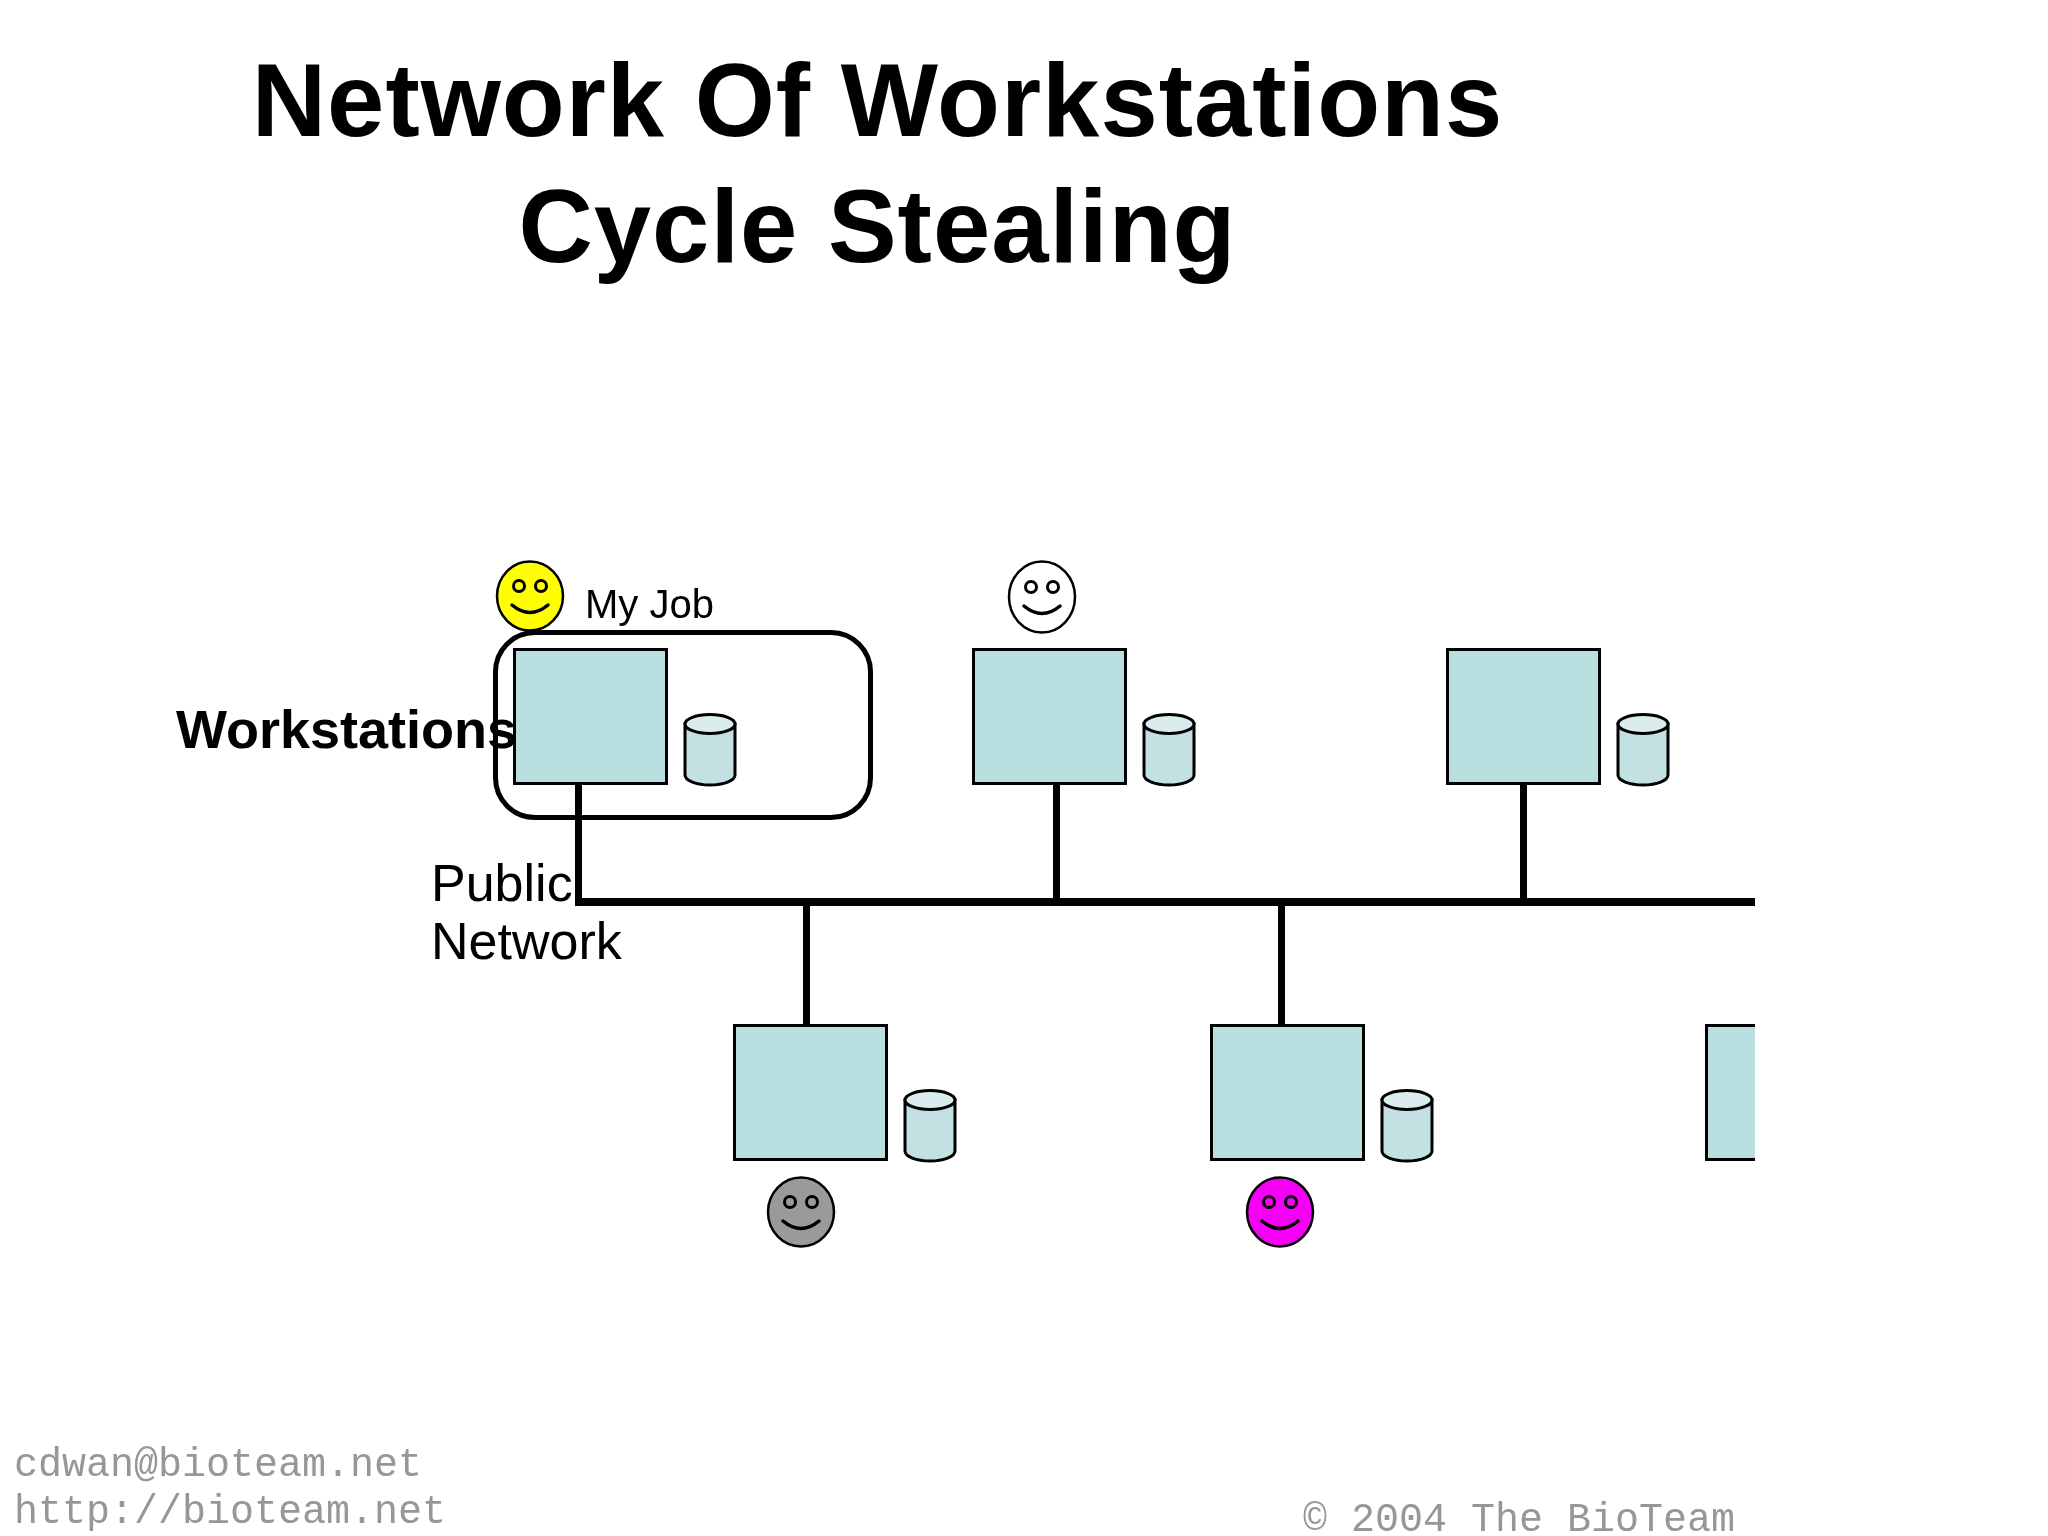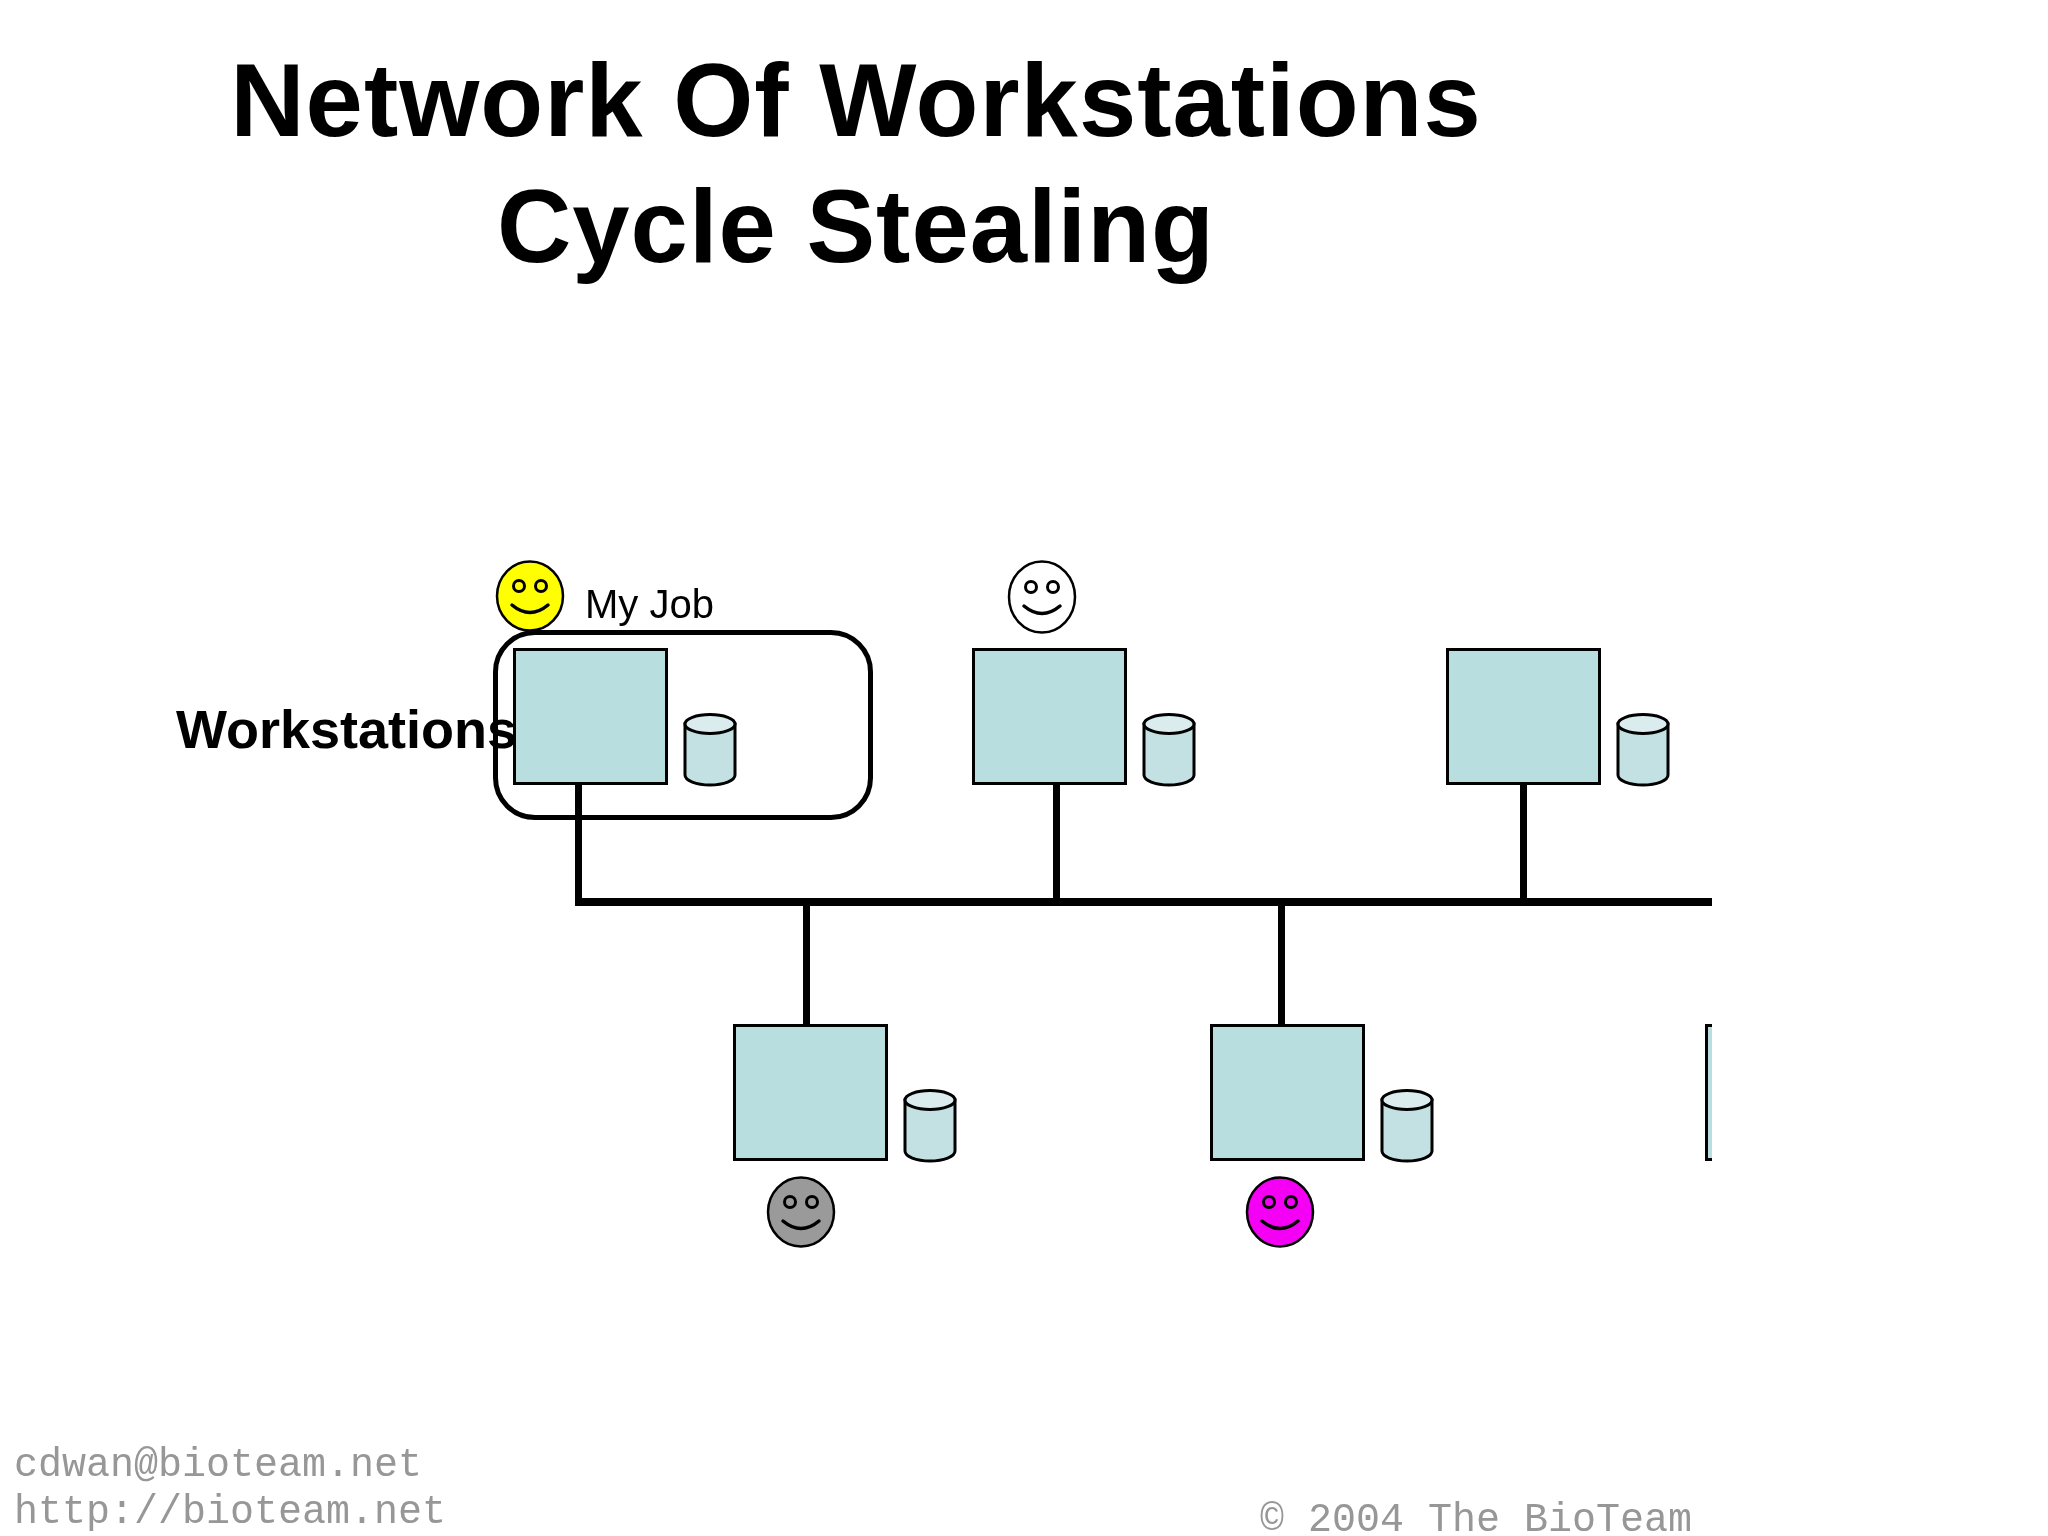--- a/index.html
+++ b/index.html
@@ -3,20 +3,21 @@
 <meta charset="utf-8">
 <style>
   html,body{margin:0;padding:0;background:#ffffff;}
   .slide{
     position:relative;
     width:1712px;height:1536px;
     background:#ffffff;
     overflow:hidden;
     font-family:"Liberation Sans", sans-serif;
     color:#000;
+    padding-left:43px;
   }
   .abs{position:absolute;}
   
   .title{
     left:0;right:0;top:38px;
     text-align:center;
     font-weight:bold;
     font-size:103px;
     line-height:1.22;
     letter-spacing:1px;
@@ -76,20 +77,22 @@
   <div class="abs net" style="left:575px;top:783px;width:7px;height:122px;"></div>
   <div class="abs net" style="left:1053px;top:783px;width:7px;height:122px;"></div>
   <div class="abs net" style="left:1520px;top:783px;width:7px;height:122px;"></div>
   <div class="abs net" style="left:575px;top:898px;width:1224px;height:8px;"></div>
   <div class="abs net" style="left:803px;top:898px;width:7px;height:128px;"></div>
   <div class="abs net" style="left:1278px;top:898px;width:7px;height:128px;"></div>
   <div class="abs net" style="left:1792px;top:898px;width:7px;height:128px;"></div>
 
   <div class="abs lbl lbl-myjob">My Job</div>
   <div class="abs lbl lbl-workstations">Workstations</div>
+  <div class="abs lbl lbl-public">Public
+Network</div>
 
   <div class="abs ws" style="left:513px;top:648px;">
     <div class="ws-box"></div>
     <svg class="ws-disk" width="54" height="74" viewBox="0 0 54 74">
       <path class="cyl-body" d="M 2 11 L 2 62 A 25 10 0 0 0 52 62 L 52 11 Z"></path>
       <ellipse class="cyl-top" cx="27" cy="11" rx="25" ry="9.5"></ellipse>
     </svg>
   </div>
   <div class="abs ws" style="left:972px;top:648px;">
     <div class="ws-box"></div>

